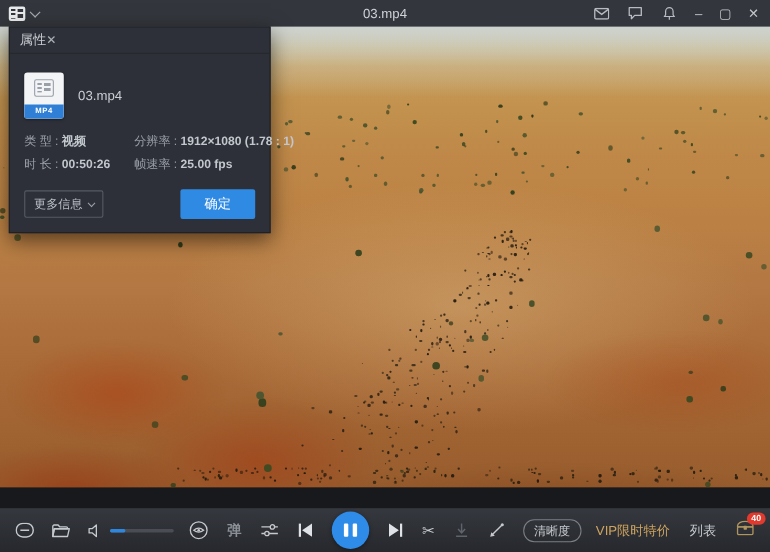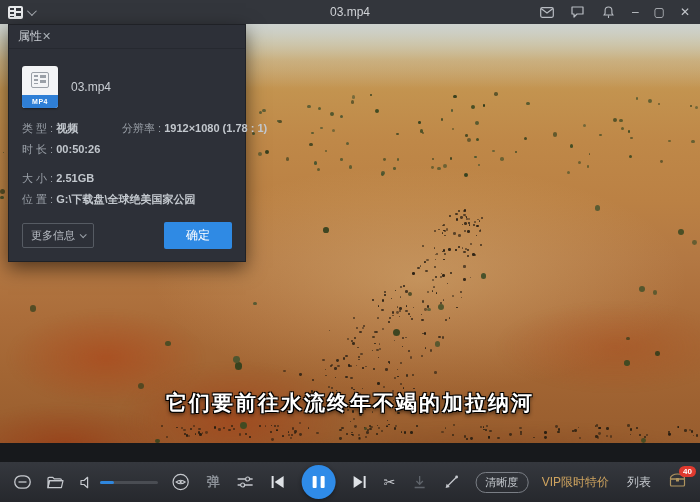--- a/index.html
+++ b/index.html
@@ -672,44 +672,40 @@
         <div class="dot" style="left: 489.318px; top: 405.672px; width: 2.56266px; height: 2.56266px; background: rgb(36, 28, 16); opacity: 0.652807;"></div>
         <div class="dot" style="left: 367.137px; top: 405.383px; width: 1.70266px; height: 1.70266px; background: rgb(36, 28, 16); opacity: 0.694013;"></div>
         <div class="dot" style="left: 386.141px; top: 401.631px; width: 1.6365px; height: 1.6365px; background: rgb(36, 28, 16); opacity: 0.929163;"></div>
         <div class="dot" style="left: 441.433px; top: 406.662px; width: 2.51779px; height: 2.51779px; background: rgb(36, 28, 16); opacity: 0.502171;"></div>
         <div class="dot" style="left: 573.791px; top: 404.892px; width: 2.76293px; height: 2.76293px; background: rgb(36, 28, 16); opacity: 0.80956;"></div>
         <div class="dot" style="left: 668.086px; top: 408.8px; width: 2.7809px; height: 2.7809px; background: rgb(36, 28, 16); opacity: 0.79879;"></div>
         <div class="dot" style="left: 294.429px; top: 408.243px; width: 1.90861px; height: 1.90861px; background: rgb(36, 28, 16); opacity: 0.630736;"></div>
         <div class="dot" style="left: 410.075px; top: 406.831px; width: 2.76272px; height: 2.76272px; background: rgb(36, 28, 16); opacity: 0.928542;"></div>
         <div class="dot" style="left: 189.716px; top: 404.257px; width: 2.02242px; height: 2.02242px; background: rgb(36, 28, 16); opacity: 0.870966;"></div>
       </div>
-    <div class="subtitle">它们要前往水流终年不竭的加拉纳河</div>
   </div>
 
   <div class="dialog">
     <div class="dlg-titlebar">
       <span class="dlg-title">属性</span>
       <span class="dlg-close">✕</span>
     </div>
     <div class="dlg-body">
       <div class="file-row">
         <div class="file-ic">
           <div class="frames"></div>
           <div class="file-badge">MP4</div>
         </div>
         <div class="file-name">03.mp4</div>
       </div>
       <div class="info-grid">
         <div class="info-cell"><span>类 型 :</span> <b>视频</b></div>
         <div class="info-cell"><span>分辨率 :</span> <b>1912×1080 (1.78 : 1)</b></div>
         <div class="info-cell"><span>时 长 :</span> <b>00:50:26</b></div>
-      </div>
-      <div class="info-block">
-        <div class="info-row"><span>大 小 :</span> <b>2.51GB</b></div>
-        <div class="info-row"><span>位 置 :</span> <b>G:\下载盘\全球绝美国家公园</b></div>
+        <div class="info-cell"><span>帧速率 :</span> <b>25.00 fps</b></div>
       </div>
       <div class="dlg-buttons">
         <button class="btn-more">
           <span>更多信息</span>
           <span class="chev2"></span>
         </button>
         <button class="btn-ok">确定</button>
       </div>
     </div>
   </div>

